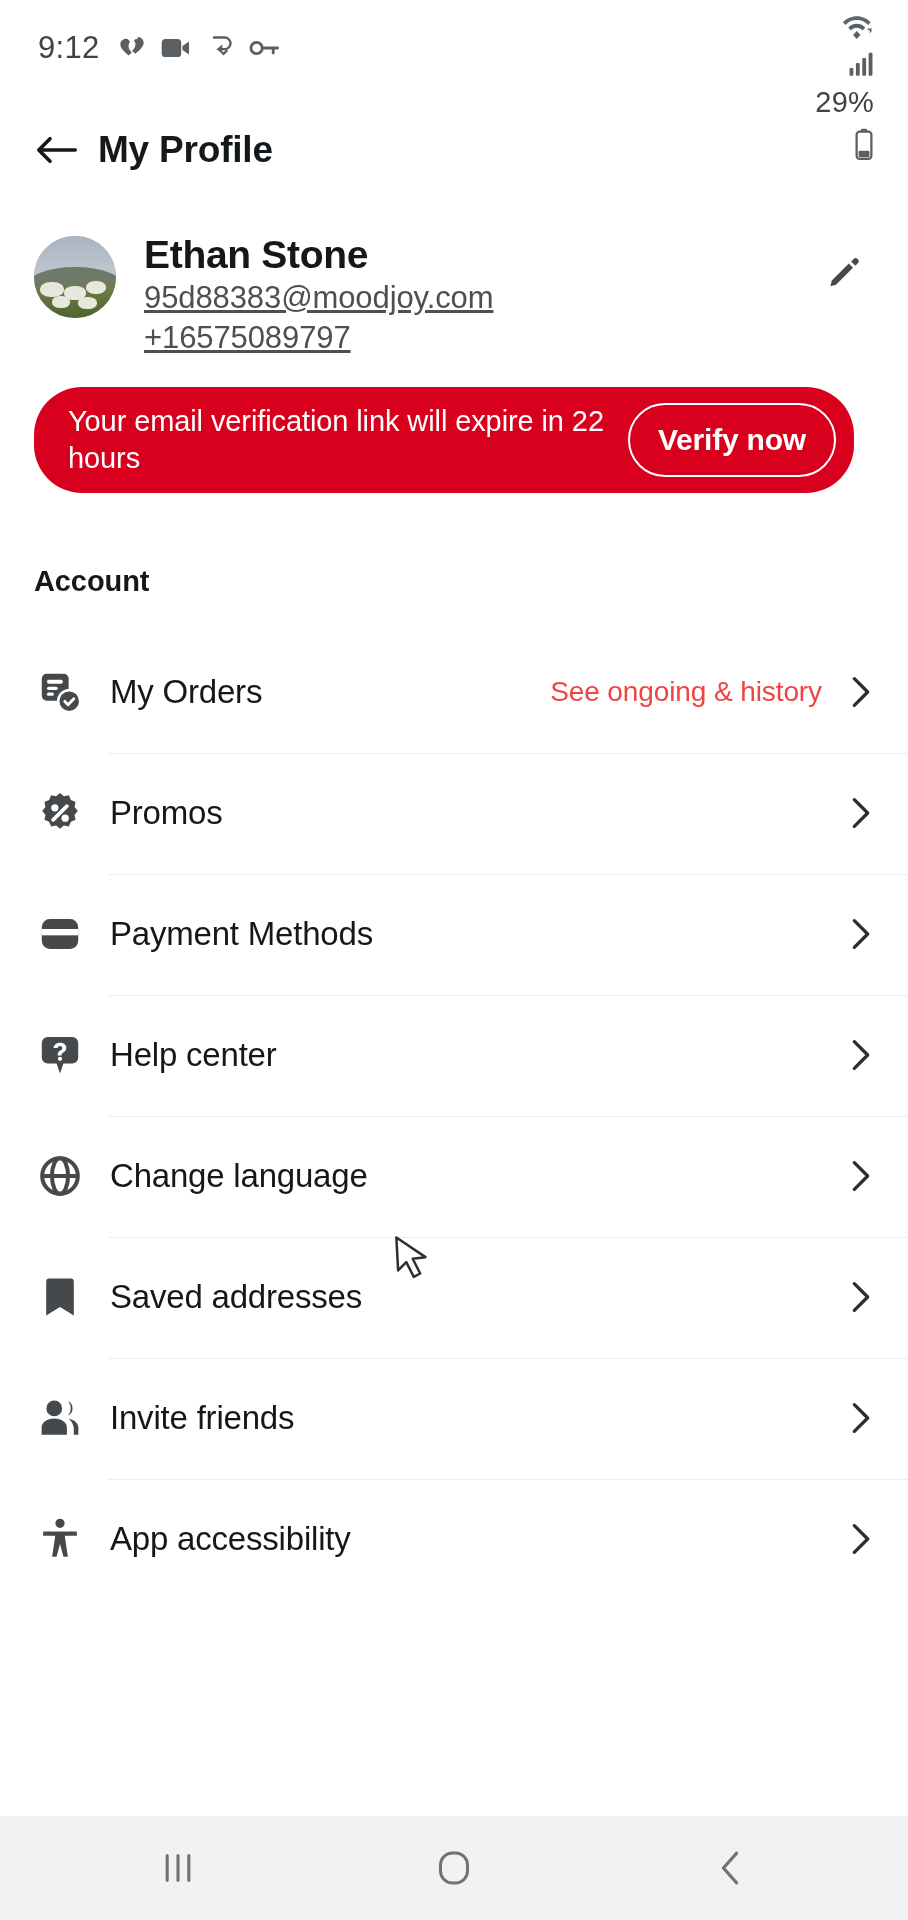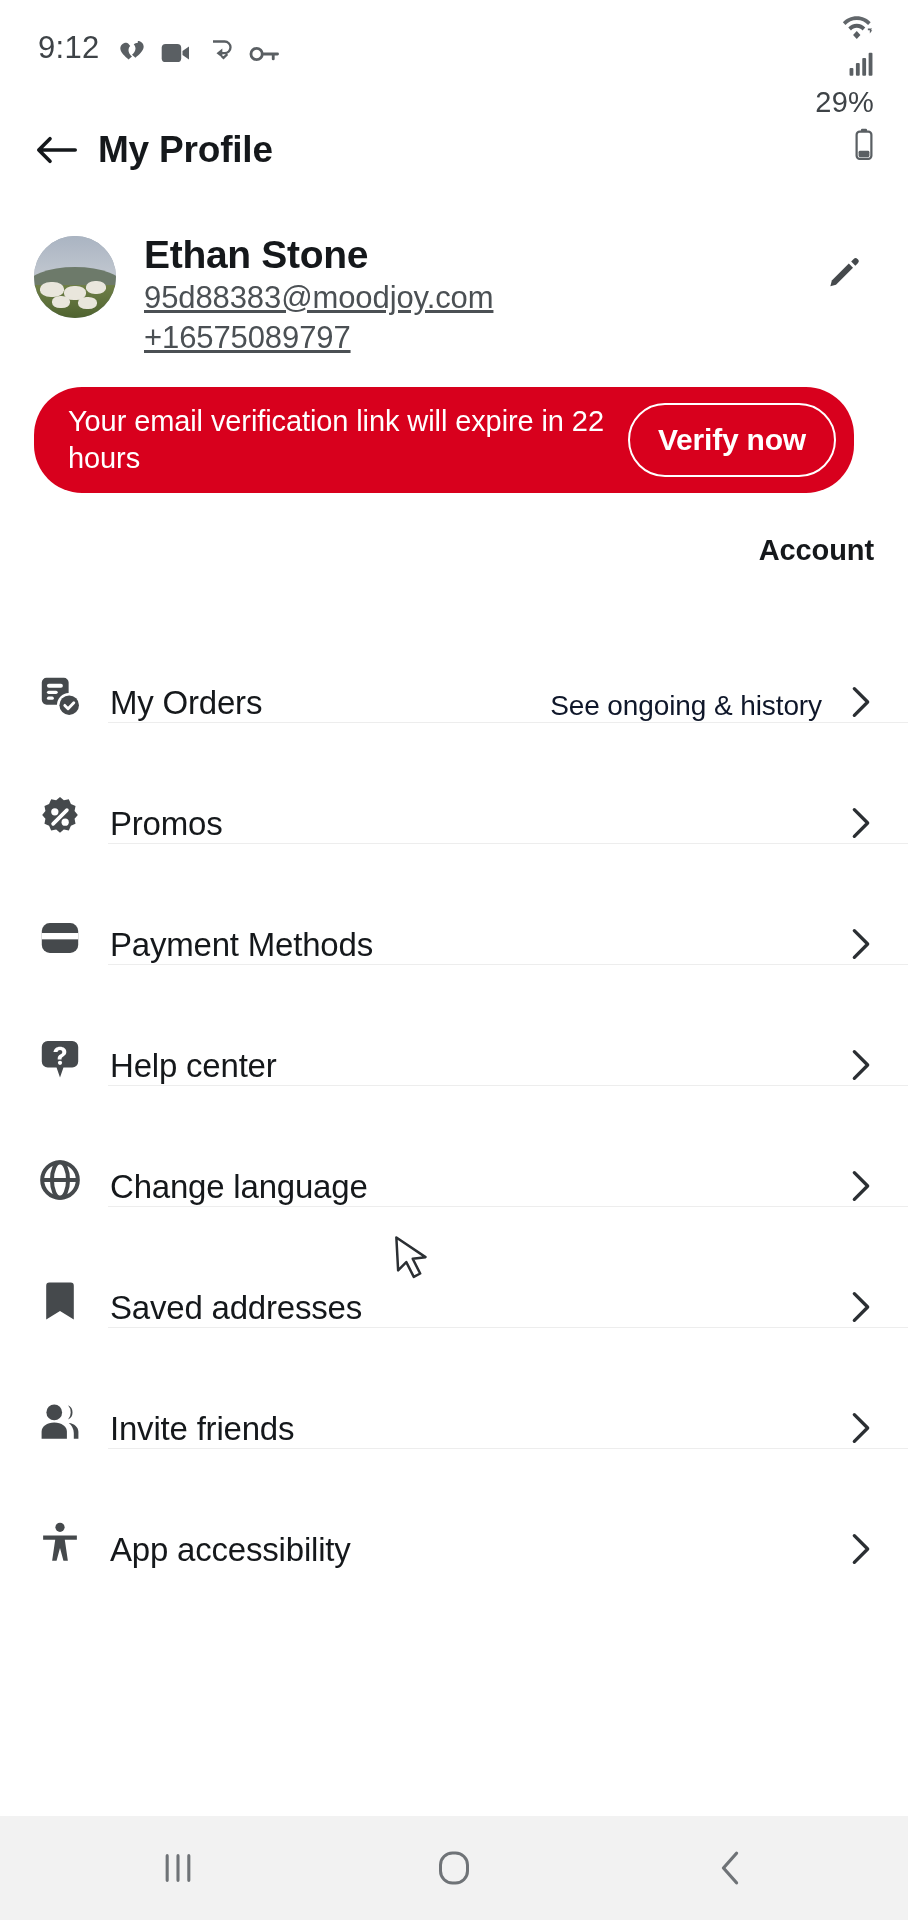--- a/index.html
+++ b/index.html
@@ -26,21 +26,21 @@
   .statusbar {
     height: 96px;
     flex: 0 0 96px;
     display: flex;
     align-items: center;
     padding: 0 34px 0 38px;
     color: #5a5f63;
   }
   .sb-left {
     display: flex;
-    align-items: flex-end;
+    align-items: center;
     gap: 13px;
   }
   .sb-time {
     font-size: 31px;
     font-weight: 400;
     color: #3e4347;
     letter-spacing: 0.3px;
     margin-right: 4px;
   }
   .sb-spacer { flex: 1 1 auto; }
@@ -176,29 +176,28 @@
     cursor: pointer;
     white-space: nowrap;
     letter-spacing: -0.2px;
   }
 
   
   .section-title {
     font-size: 29px;
     font-weight: 700;
     color: #15181b;
-    padding: 41px 34px 0 34px;
+    padding: 72px 34px 0 34px;
     letter-spacing: -0.1px;
-    text-align: right;
   }
 
   .list { margin-top: 34px; }
   .row {
     display: flex;
-    align-items: flex-end;
+    align-items: center;
     padding: 0 34px;
     height: 121px;
     cursor: pointer;
     position: relative;
   }
   .row + .row::before {
     content: "";
     position: absolute;
     left: 108px; right: 0; top: 0;
     height: 1px;
@@ -224,21 +223,21 @@
     font-size: 25px;
     font-weight: 700;
     border-radius: 30px;
     padding: 9px 22px;
     white-space: nowrap;
     letter-spacing: -0.1px;
   }
   .row-spacer { flex: 1 1 auto; }
   .row-value {
     font-size: 28px;
-    color: #0f172a;
+    color: #ef4444;
     margin-right: 26px;
     white-space: nowrap;
     letter-spacing: -0.1px;
   }
   .row-chevron {
     flex: 0 0 auto;
     display: flex; align-items: center; justify-content: center;
     width: 26px; height: 40px;
   }
 

